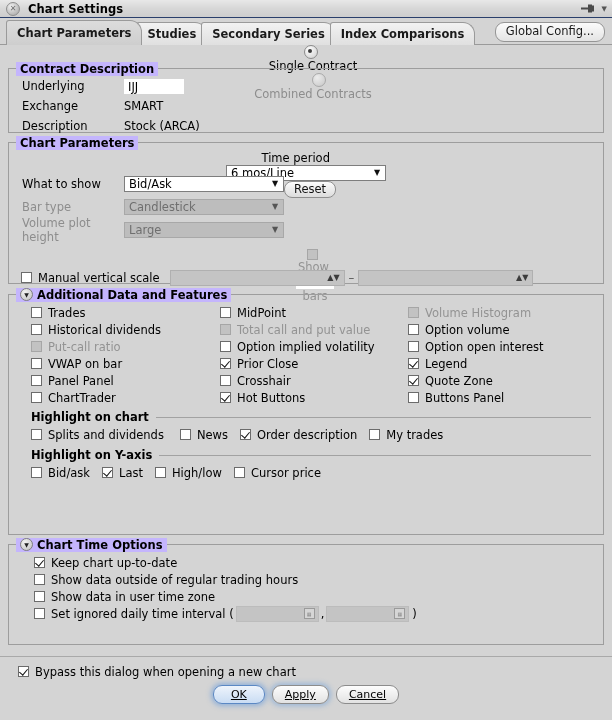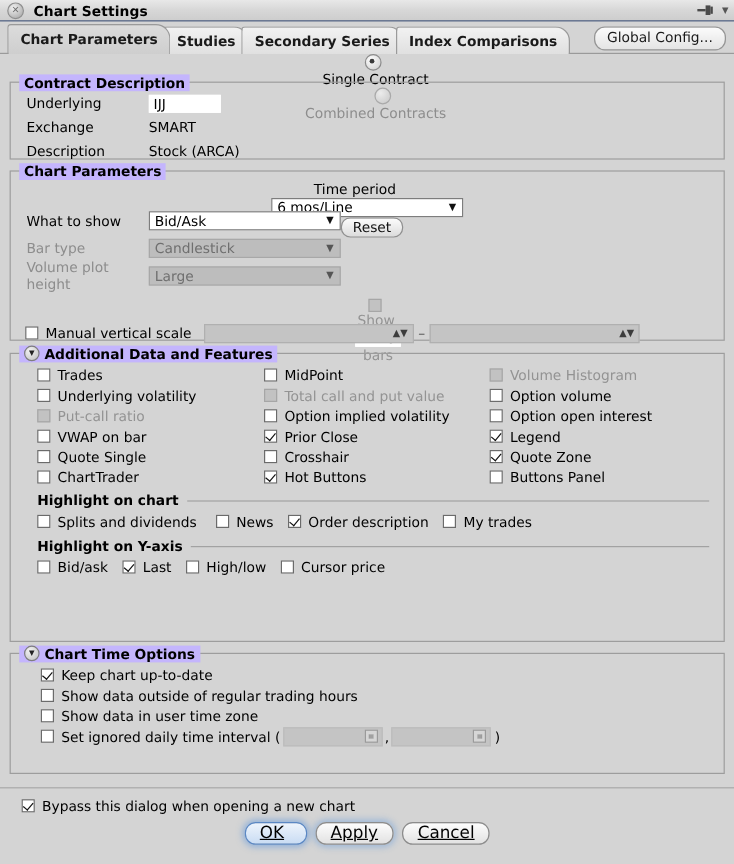--- a/index.html
+++ b/index.html
@@ -156,22 +156,22 @@
     display:flex;align-items:center;justify-content:center;
     font-size:6px;color:#222;line-height:1;
   }
   
   .subhead{display:flex;align-items:center;font-weight:bold;font-size:11.5px;}
   .subrule{flex:1;height:1px;background:#a2a2a2;margin-left:7px;}
   
   .sep{height:1px;background:#a9a9a9;width:100%;}
   .btnbar{display:flex;justify-content:center;gap:7px;margin-top:5px;}
   .dlgbtn{
-    min-width:52px;height:19px;line-height:17px;
-    padding:0 12px;border-radius:9px;font-size:14px;
+    min-width:52px;text-align:center;height:19px;line-height:17px;
+    padding:0 12px;border-radius:9px;font-size:11px;
     border:1px solid #8c8c8c;
     background:linear-gradient(to bottom,#fdfdfd,#e2e2e2);
     box-sizing:border-box;
   }
   .dlgbtn.default{
     border-color:#5b88c4;
     background:linear-gradient(to bottom,#eef4fc,#c9dcf3);
     box-shadow:0 0 5px 2px rgba(93,150,220,.55);
   }
   .dlgbtn.focus{box-shadow:0 0 5px 2px rgba(93,150,220,.45);}
@@ -293,33 +293,33 @@
 
       <div style="display:flex;padding-left:22px;">
 
         <div style="width:189px;">
           <div class="cbrow">
               <span class="cb"></span>
               <span class="cbtext">Trades</span>
             </div>
           <div class="cbrow">
               <span class="cb"></span>
-              <span class="cbtext">Underlying volatility</span>
+              <span class="cbtext">Historical dividends</span>
             </div>
           <div class="cbrow">
               <span class="cb dis"></span>
               <span class="cbtext dim">Put-call ratio</span>
             </div>
           <div class="cbrow">
               <span class="cb"></span>
               <span class="cbtext">VWAP on bar</span>
             </div>
           <div class="cbrow">
               <span class="cb"></span>
-              <span class="cbtext">Quote Single</span>
+              <span class="cbtext">Panel Panel</span>
             </div>
           <div class="cbrow">
               <span class="cb"></span>
               <span class="cbtext">ChartTrader</span>
             </div>
         </div>
 
         <div style="width:188px;">
           <div class="cbrow">
               <span class="cb"></span>

